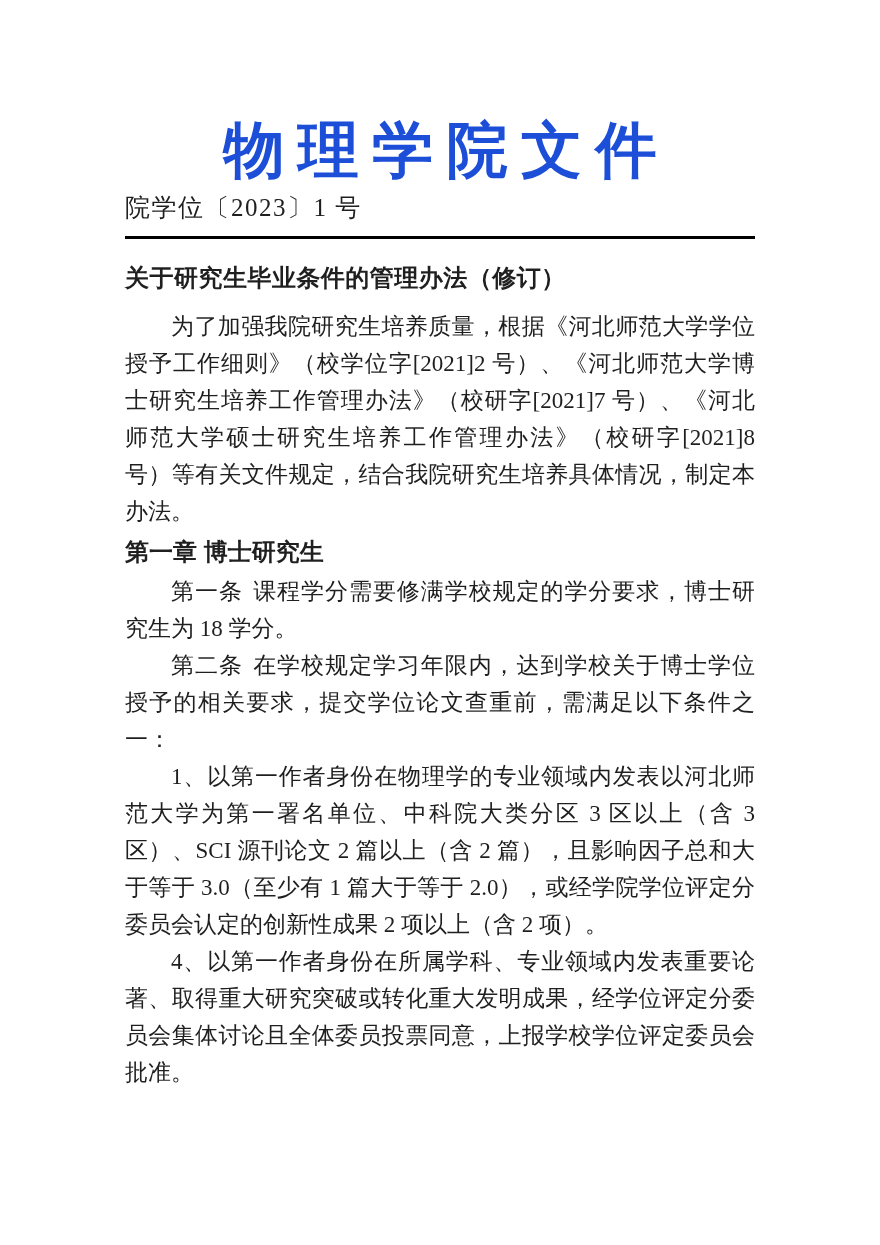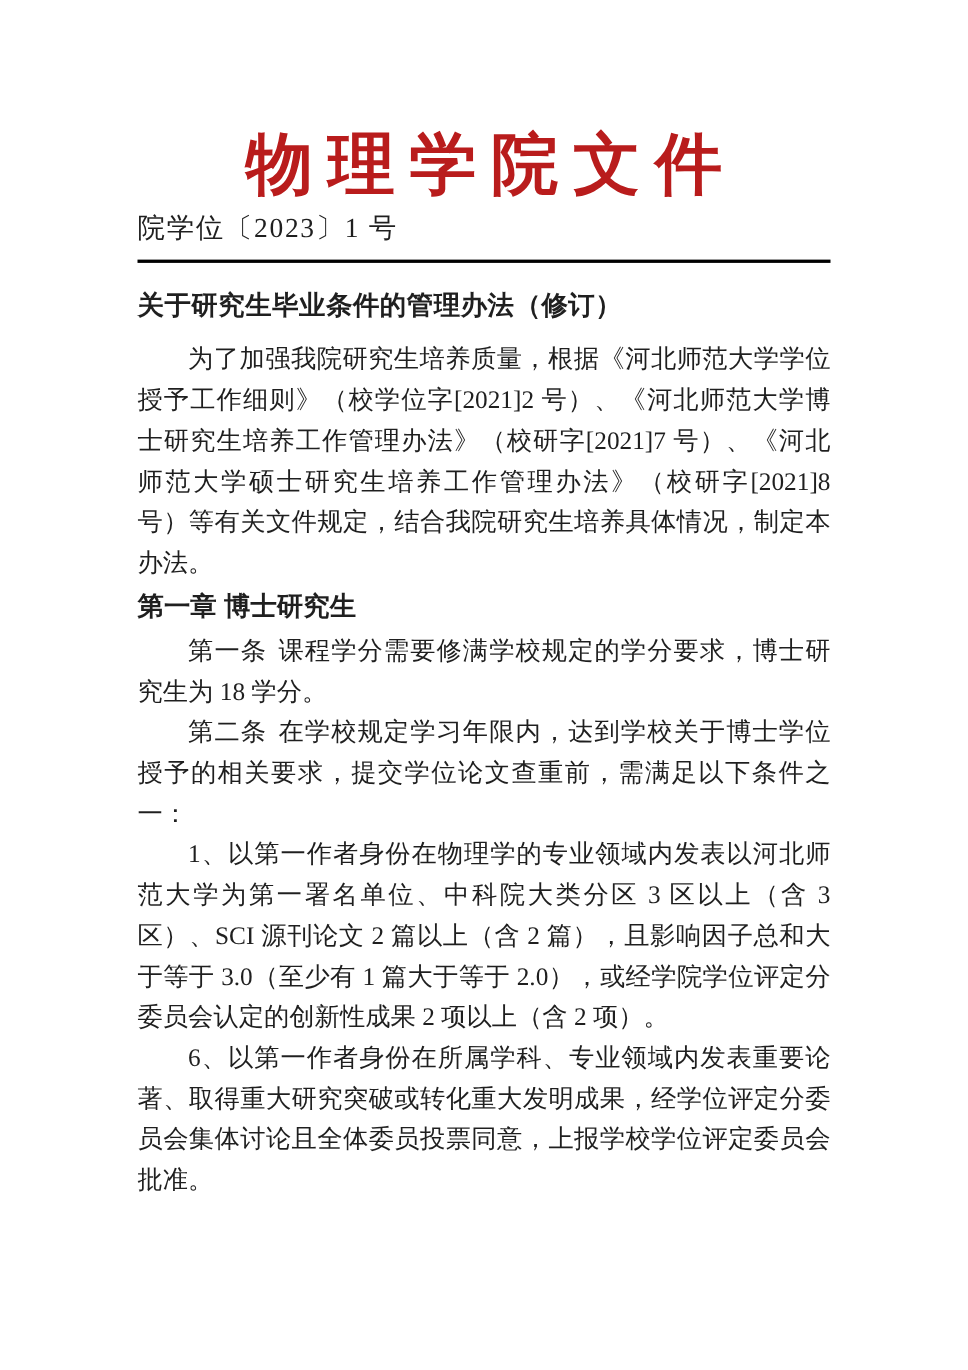--- a/index.html
+++ b/index.html
@@ -15,21 +15,21 @@
     background: #ffffff;
     box-sizing: border-box;
     padding: 110px 125px 0 125px;
     overflow: hidden;
     font-family: "Liberation Serif", "DejaVu Serif", serif;
     color: #1f1f1f;
   }
   
   .letterhead-title {
     text-align: center;
-    color: #b91c1c;
+    color: #1d4ed8;
     font-family: "Liberation Serif", "DejaVu Serif", serif;
     font-weight: bold;
     font-size: 61px;
     line-height: 1.35;
     letter-spacing: 0.22em;
     text-indent: 0.22em;
     white-space: nowrap;
   }
   .doc-number {
     text-align: left;
@@ -99,16 +99,16 @@
       <span class="article-label">第一条</span><span>课程学分需要修满学校规定的学分要求，博士研究生为 18 学分。</span>
     </p>
 
     <p class="para">
       <span class="article-label">第二条</span><span>在学校规定学习年限内，达到学校关于博士学位授予的相关要求，提交学位论文查重前，需满足以下条件之一：</span>
     </p>
 
     <p class="para">1、以第一作者身份在物理学的专业领域内发表以河北师范大学为第一署名单位、中科院大类分区 3 区以上（含 3 区）、SCI 源刊论文 2 篇以上（含 2 篇），且影响因子总和大于等于 3.0（至少有 1 篇大于等于 2.0），或经学院学位评定分委员会认定的创新性成果 2 项以上（含 2 项）。</p>
 
 
-    <p class="para">6、以第一作者身份在所属学科、专业领域内发表重要论著、取得重大研究突破或转化重大发明成果，经学位评定分委员会集体讨论且全体委员投票同意，上报学校学位评定委员会批准。</p>
+    <p class="para">4、以第一作者身份在所属学科、专业领域内发表重要论著、取得重大研究突破或转化重大发明成果，经学位评定分委员会集体讨论且全体委员投票同意，上报学校学位评定委员会批准。</p>
 
   </div>
 </div>
 
 </body></html>

